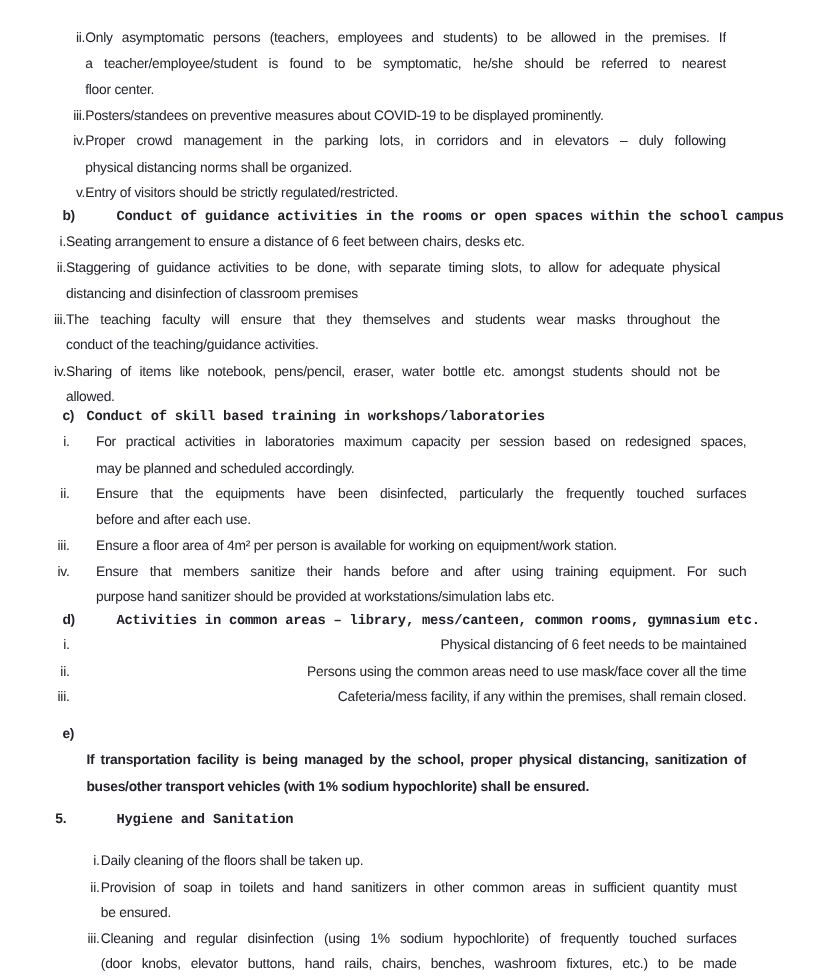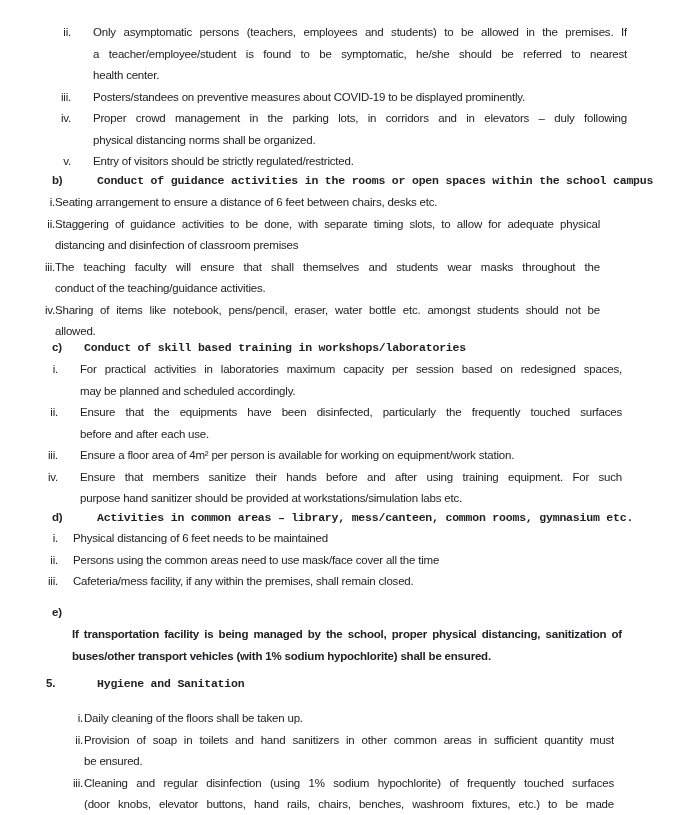--- a/index.html
+++ b/index.html
@@ -7,48 +7,48 @@
     position:relative;width:682px;height:815px;background:#ffffff;
     font-family:"Liberation Sans",sans-serif;
     font-size:11.5px;letter-spacing:-0.2px;color:#212129;
     overflow:hidden;
   }
   .sec{position:absolute;left:0;width:682px;}
   
   .hd{font-weight:bold;height:22px;}
   .hd .lab{position:absolute;left:52px;top:0;line-height:21.5px;white-space:nowrap;}
   .hd .ttl{position:absolute;left:97px;top:0;line-height:21.5px;white-space:nowrap;font-family:Liberation Mono, monospace;}
-  #chead .ttl{left:84px;}
+  #chead .ttl{left:72px;}
   #shead .lab{left:46px;}
   
   .item{display:flex;align-items:flex-start;}
   .num{text-align:right;line-height:21.5px;white-space:nowrap;flex:none;}
   .txt{flex:none;}
   .ln{line-height:21.5px;height:21.5px;white-space:nowrap;}
   .ln.j{white-space:normal;text-align:justify;text-align-last:justify;text-justify:inter-word;overflow:hidden;}
   
-  #block1 .num{width:71px;}  #block1 .txt{margin-left:22px;width:534px;}
+  #block1 .num{width:71px;}  #block1 .txt{width:534px;}
   #blist  .num{width:55px;}  #blist  .txt{width:545px;}
   #clist  .num{width:58px;}  #clist  .txt{margin-left:22px;width:542px;}
-  #dlist  .num{width:58px;}  #dlist  .txt{margin-left:15px;width:549px;}
+  #dlist  .num{width:58px;}  #dlist  .txt{margin-left:15px;width:549px;text-align:right;}
   #slist  .num{width:83px;}  #slist  .txt{margin-left:1px;width:530px;}
   #ebody{left:72px;width:550px;font-weight:bold;}
 </style>
 </head>
 <body>
 
 <div class="page">
 
   <div class="sec" id="block1" style="top:22px">
     <div class="item">
       <div class="num">ii.</div>
       <div class="txt">
         <div class="ln j">Only asymptomatic persons (teachers, employees and students) to be allowed in the premises. If</div>
         <div class="ln j">a teacher/employee/student is found to be symptomatic, he/she should be referred to nearest</div>
-        <div class="ln">health center.</div>
+        <div class="ln">floor center.</div>
       </div>
     </div>
     <div class="item">
       <div class="num">iii.</div>
       <div class="txt">
         <div class="ln">Posters/standees on preventive measures about COVID-19 to be displayed prominently.</div>
       </div>
     </div>
     <div class="item">
       <div class="num">iv.</div>
@@ -80,21 +80,21 @@
     <div class="item">
       <div class="num">ii.</div>
       <div class="txt">
         <div class="ln j">Staggering of guidance activities to be done, with separate timing slots, to allow for adequate physical</div>
         <div class="ln">distancing and disinfection of classroom premises</div>
       </div>
     </div>
     <div class="item">
       <div class="num">iii.</div>
       <div class="txt">
-        <div class="ln j">The teaching faculty will ensure that shall themselves and students wear masks throughout the</div>
+        <div class="ln j">The teaching faculty will ensure that they themselves and students wear masks throughout the</div>
         <div class="ln">conduct of the teaching/guidance activities.</div>
       </div>
     </div>
     <div class="item">
       <div class="num">iv.</div>
       <div class="txt">
         <div class="ln j">Sharing of items like notebook, pens/pencil, eraser, water bottle etc. amongst students should not be</div>
         <div class="ln">allowed.</div>
       </div>
     </div>

